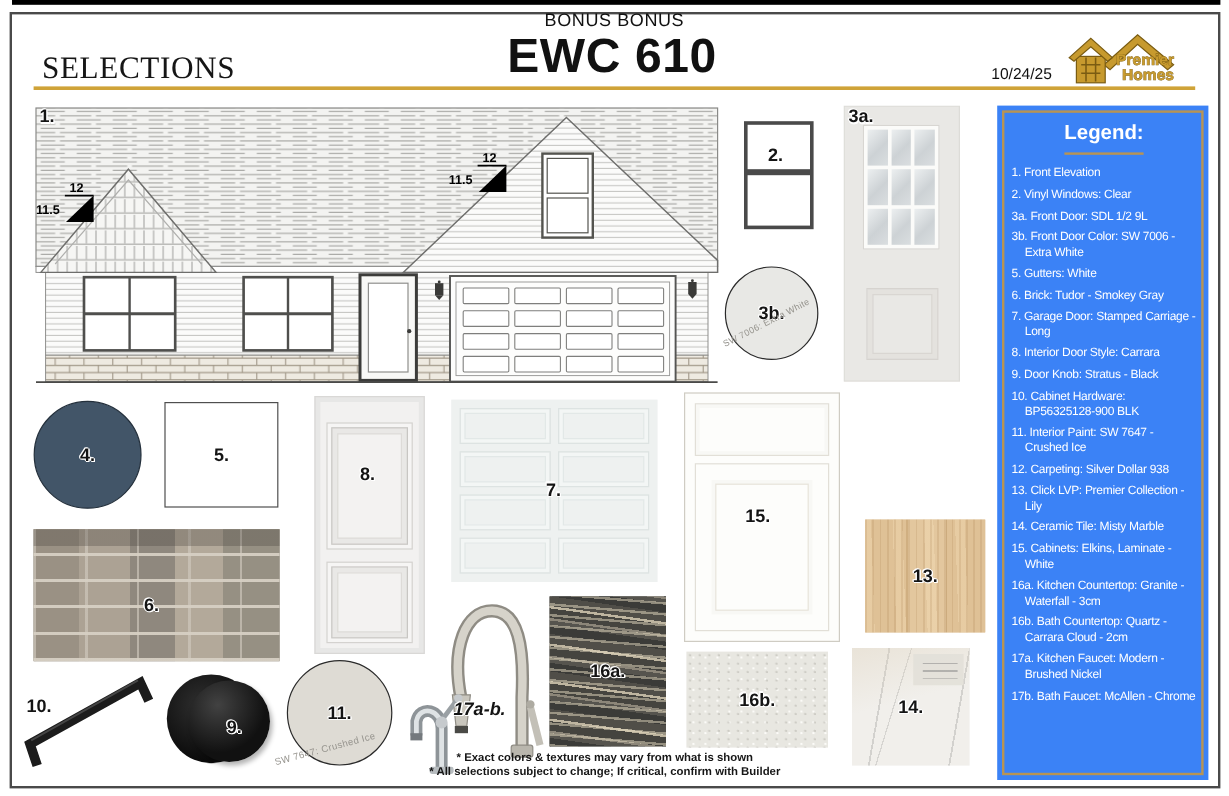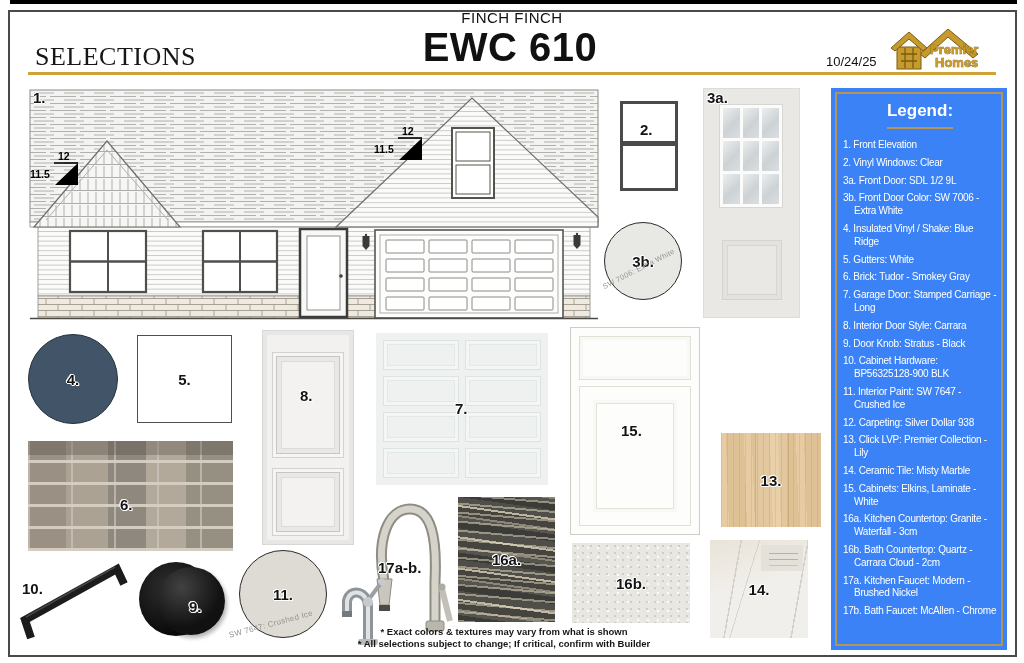--- a/index.html
+++ b/index.html
@@ -115,21 +115,21 @@
 </style>
 </head>
 <body>
 
 <div id="page">
 
   <div id="top-bar"></div>
   <div id="frame"></div>
 
   <div id="selections-title" class="abs">SELECTIONS</div>
-  <div id="community">FINCH FINCH</div>
+  <div id="community">BONUS BONUS</div>
   <div id="model">EWC 610</div>
   <div id="date">10/24/25</div>
 
   <svg id="logo" viewBox="0 0 92 56">
     <path d="M32,34 L60,9 L90,34 L85,38 L60,17 L37,38 Z" fill="#c79a2e" stroke="#7a5c12" stroke-width="1"></path>
     <rect x="9" y="27" width="24" height="22" fill="#c79a2e" stroke="#7a5c12" stroke-width="1"></rect>
     <path d="M13,34 h16 M13,41 h16 M17,28 v20 M25,28 v20" stroke="#7a5c12" stroke-width="1.3" fill="none"></path>
     <path d="M3,28 L21,12 L39,28 L35,31 L21,19 L7,31 Z" fill="#c79a2e" stroke="#7a5c12" stroke-width="1"></path>
     <text x="42" y="34" font-size="13" font-weight="bold" fill="#c79a2e" stroke="#7a5c12" stroke-width="0.6" paint-order="stroke">Premier</text>
     <text x="47" y="47" font-size="13" font-weight="bold" fill="#c79a2e" stroke="#7a5c12" stroke-width="0.6" paint-order="stroke">Homes</text>
@@ -255,21 +255,20 @@
 
   <div id="legend">
     <div id="legend-inner-border"></div>
     <div id="legend-title">Legend:</div>
     <div id="legend-underline"></div>
     <ul id="legend-list">
       <li>1. Front Elevation</li>
       <li>2. Vinyl Windows: Clear</li>
       <li>3a. Front Door: SDL 1/2 9L</li>
       <li>3b. Front Door Color: SW 7006 - Extra White</li>
-      <li>4. Insulated Vinyl / Shake: Blue Ridge</li>
       <li>5. Gutters: White</li>
       <li>6. Brick: Tudor - Smokey Gray</li>
       <li>7. Garage Door: Stamped Carriage - Long</li>
       <li>8. Interior Door Style: Carrara</li>
       <li>9. Door Knob: Stratus - Black</li>
       <li>10. Cabinet Hardware: BP56325128-900 BLK</li>
       <li>11. Interior Paint: SW 7647 - Crushed Ice</li>
       <li>12. Carpeting: Silver Dollar 938</li>
       <li>13. Click LVP: Premier Collection - Lily</li>
       <li>14. Ceramic Tile: Misty Marble</li>
@@ -358,21 +357,21 @@
     <g>
       <path d="M30,148 L30,112 C30,96 12,92 9,106 L9,118" fill="none" stroke="#8e9498" stroke-width="10"></path>
       <path d="M30,148 L30,112 C30,96 12,92 9,106 L9,118" fill="none" stroke="#dfe3e5" stroke-width="4"></path>
       <rect x="4" y="116" width="10" height="6" fill="#74797d"></rect>
       <path d="M31,104 L43,88" stroke="#9aa0a4" stroke-width="4"></path>
       <circle cx="44" cy="87" r="3.4" fill="#c6cacd"></circle>
       <circle cx="30" cy="107" r="5" fill="#c6cacd"></circle>
       <rect x="20" y="144" width="20" height="6" rx="2" fill="#b7bcbf"></rect>
     </g>
   </svg>
-  <div class="lab" style="left:378px;top:560px;">17a-b.</div>
+  <div class="lab" style="left:378px;top:584px;font-style:italic;">17a-b.</div>
 
   <div id="granite16a" class="center-lab">
     <div class="lab">16a.</div>
   </div>
   <div id="quartz16b" class="center-lab">
     <div class="lab">16b.</div>
   </div>
 
   <div id="notes">
     <div>* Exact colors &amp; textures may vary from what is shown</div>

